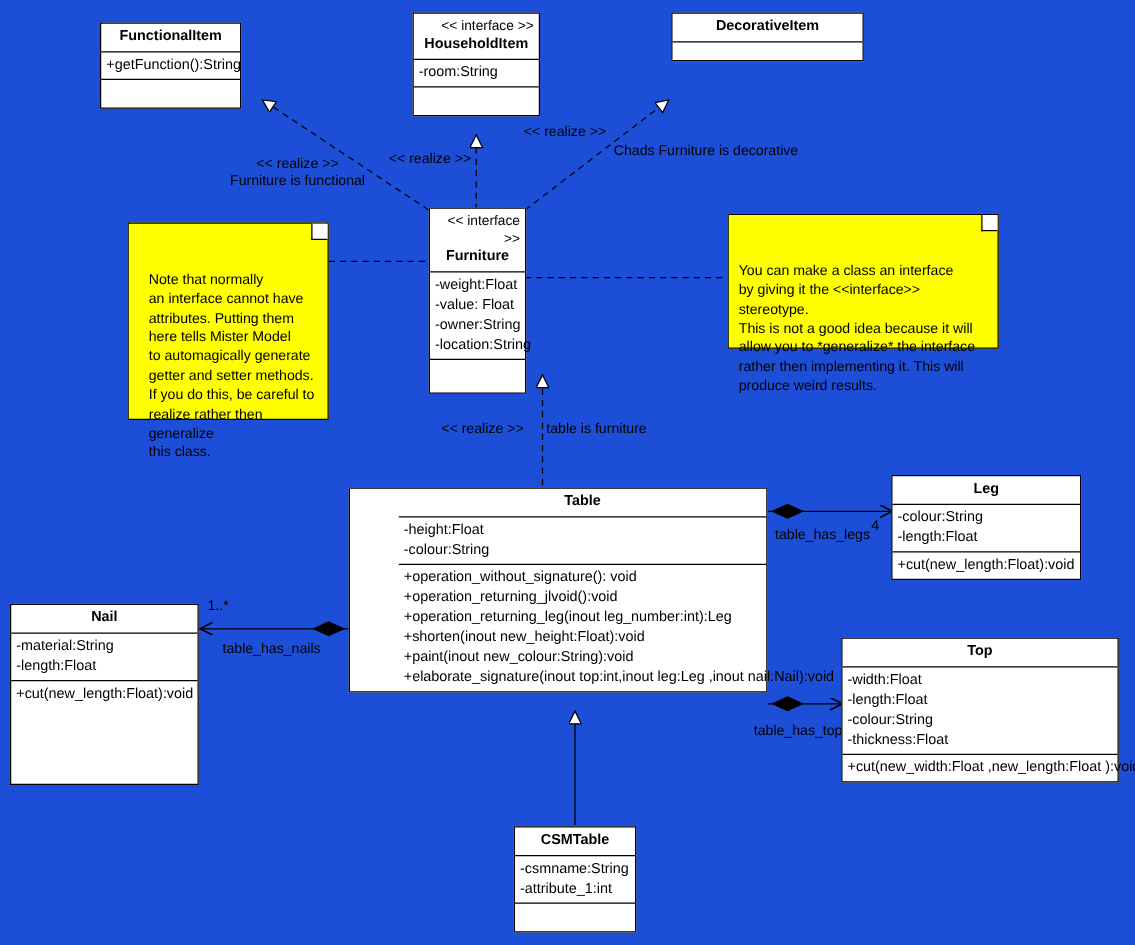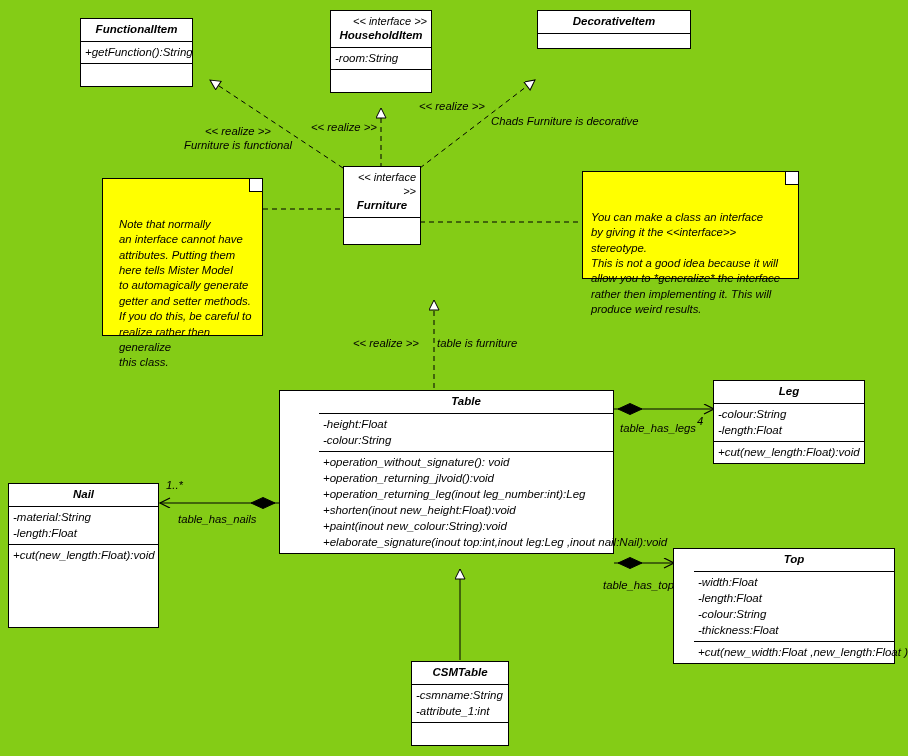--- a/index.html
+++ b/index.html
@@ -5,22 +5,21 @@
   html,body{margin:0;padding:0;background:#ffffff;}
   body{
     font-family:"Liberation Sans","DejaVu Sans",sans-serif;
     -webkit-font-smoothing:none;
   }
   #canvas{
     position:relative;
     width:908px;
     height:756px;
     overflow:hidden;
-    background:#84cc16;
-    font-style:italic;
+    background:#1d4ed8;
   }
   svg#wires{
     position:absolute;
     left:0; top:0;
     width:908px; height:756px;
     pointer-events:none;
   }
   .uml-class{
     position:absolute;
     box-sizing:border-box;
@@ -178,20 +177,26 @@
   <div class="uml-class" style="left:537px; top:10px; width:154px;">
     <div class="comp cls-name">DecorativeItem</div>
     <div class="comp last empty-comp" style="min-height:14px;"></div>
   </div>
 
   <div class="uml-class" style="left:343px; top:166px; width:78px;">
     <div class="comp cls-name">
       <span class="stereo">&lt;&lt; interface &gt;&gt;</span>
       <span>Furniture</span>
     </div>
+    <div class="comp">
+      <div class="feat">-weight:Float</div>
+      <div class="feat">-value: Float</div>
+      <div class="feat">-owner:String</div>
+      <div class="feat">-location:String</div>
+    </div>
     <div class="comp last empty-comp" style="min-height:26px;"></div>
   </div>
 
   <div class="uml-class" style="left:279px; top:390px; width:335px;padding-left:39px;">
     <div class="comp cls-name">Table</div>
     <div class="comp">
       <div class="feat">-height:Float</div>
       <div class="feat">-colour:String</div>
     </div>
     <div class="comp last">
@@ -208,21 +213,21 @@
     <div class="comp cls-name">Leg</div>
     <div class="comp">
       <div class="feat">-colour:String</div>
       <div class="feat">-length:Float</div>
     </div>
     <div class="comp last">
       <div class="feat">+cut(new_length:Float):void</div>
     </div>
   </div>
 
-  <div class="uml-class" style="left:673px; top:548px; width:222px;padding-left:20px;">
+  <div class="uml-class" style="left:673px; top:510px; width:222px;">
     <div class="comp cls-name">Top</div>
     <div class="comp">
       <div class="feat">-width:Float</div>
       <div class="feat">-length:Float</div>
       <div class="feat">-colour:String</div>
       <div class="feat">-thickness:Float</div>
     </div>
     <div class="comp last">
       <div class="feat">+cut(new_width:Float ,new_length:Float ):void</div>
     </div>

